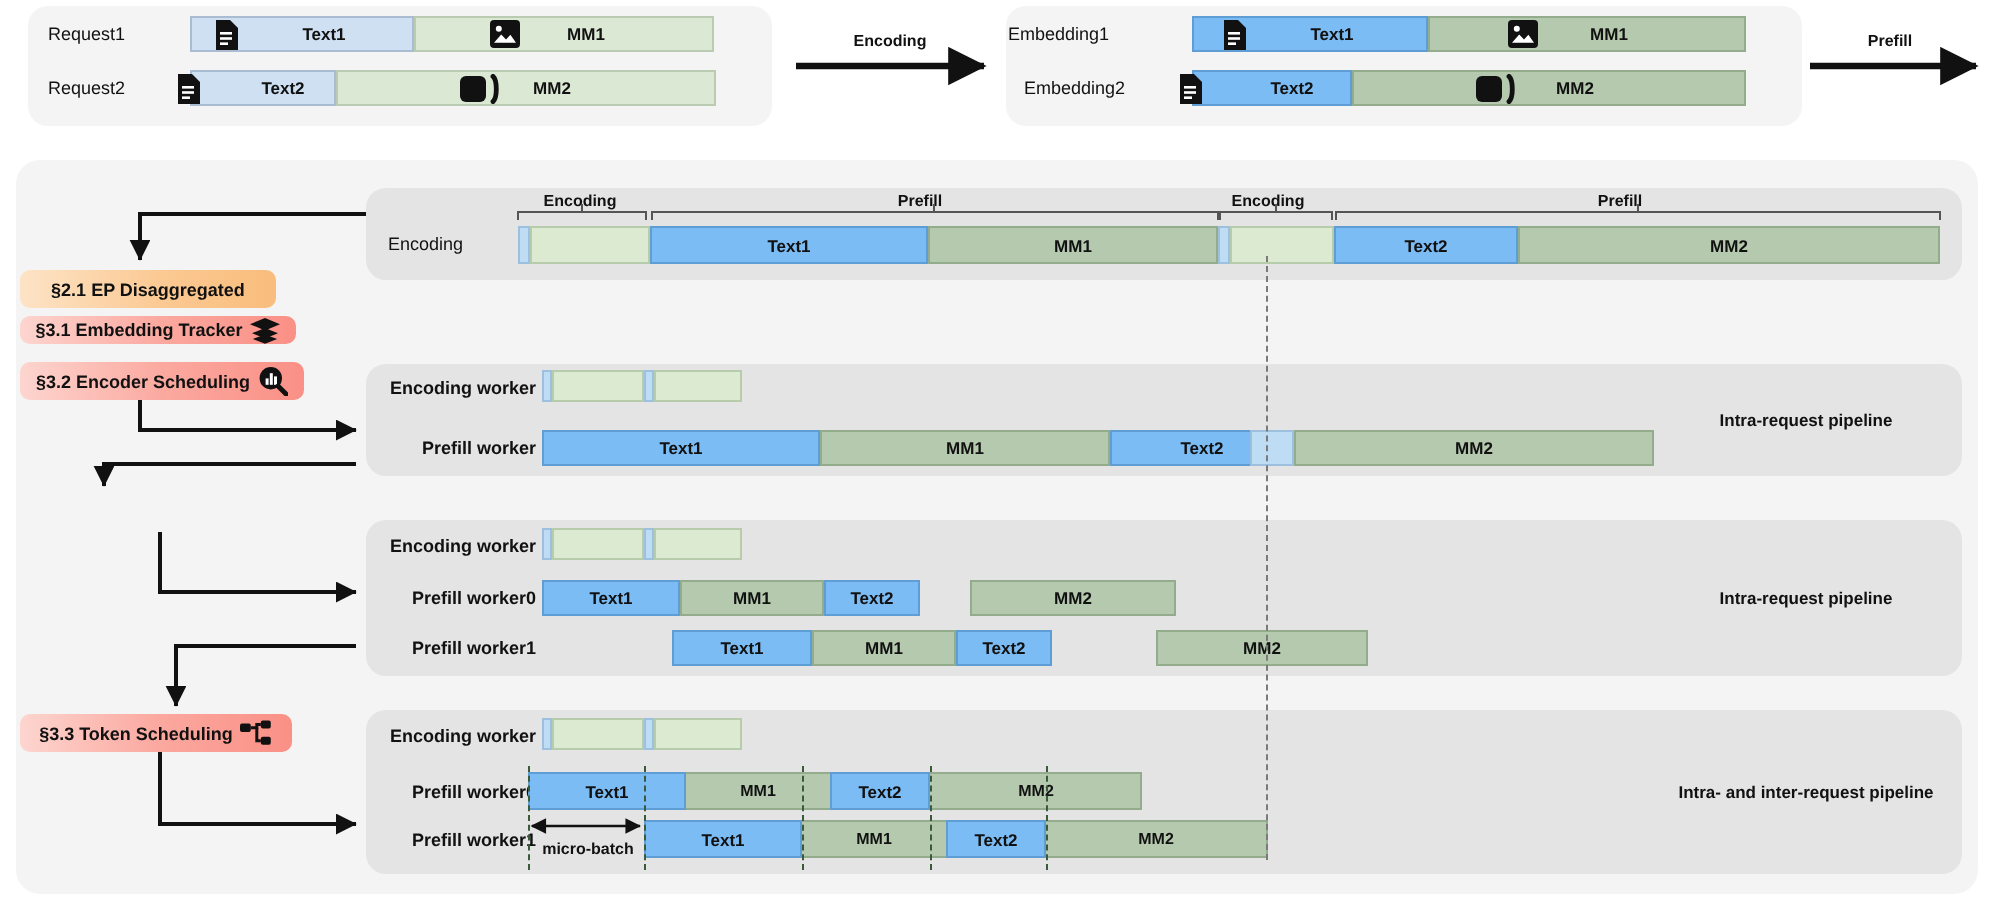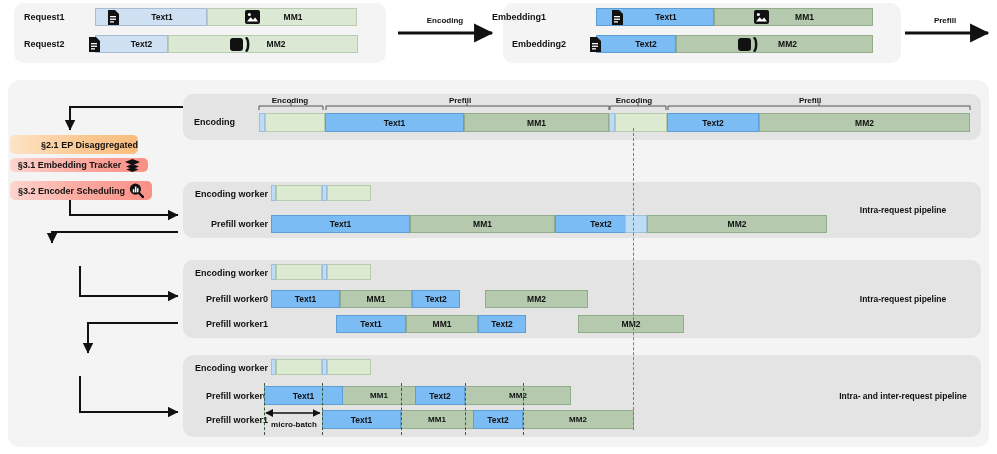--- a/index.html
+++ b/index.html
@@ -29,21 +29,21 @@
   .panel-outer{
     position:absolute;
     background:#f4f4f4;
     border-radius:12px;
   }
 
   
   .lbl{
     position:absolute;
     font-size:9px;
-    font-weight:bold;
+    font-weight:normal;
     color:#111;
     white-space:nowrap;
     line-height:1;
   }
   .lbl-r{
     position:absolute;
     font-size:9px;
     font-weight:bold;
     color:#111;
     white-space:nowrap;
@@ -106,21 +106,20 @@
     align-items:center;
     justify-content:center;
     gap:4px;
     font-size:9px;
     font-weight:bold;
     color:#111;
     white-space:nowrap;
   }
   .chip-orange{
     background:linear-gradient(90deg,#fde3c6 0%,#fbc993 55%,#f9bd7c 100%);
-    justify-content:flex-end;
   }
   .chip-red{
     background:linear-gradient(90deg,#fdd5cf 0%,#fba9a0 50%,#fa9086 100%);
   }
   .chip svg{display:block;}
 
   
   .vdot{
     position:absolute;
     width:0;
@@ -189,21 +188,21 @@
     <svg width="21" height="15" viewBox="0 0 21 15">
         <rect x="0" y="1" width="13" height="13" rx="3" fill="#111"></rect>
         <path d="M16.5 1.2c2.2 2 2.2 10.6 0 12.6" stroke="#111" stroke-width="2.4" fill="none" stroke-linecap="round"></path>
       </svg>
   </div>
 
   <div class="cap" style="left:405px;top:17px;width:80px;">Encoding</div>
 
   <div class="panel" style="left:503px;top:3px;width:398px;height:60px;"></div>
 
-  <div class="lbl" style="left:492px;top:13px;">Embedding1</div>
+  <div class="lbl" style="left:504px;top:13px;">Embedding1</div>
   <div class="bar b-blue" style="left:596px;top:8px;width:118px;height:18px;">
     <span style="margin-left:22px;">Text1</span>
   </div>
   <div class="bar-ic" style="left:608px;top:8px;width:18px;height:18px;">
     <svg width="13" height="15" viewBox="0 0 13 15">
         <path d="M1 0h7l4 4v11H1z" fill="#111"></path>
         <rect x="3" y="6" width="6" height="1.3" fill="#fff"></rect>
         <rect x="3" y="8.6" width="6" height="1.3" fill="#fff"></rect>
         <rect x="3" y="11.2" width="4" height="1.3" fill="#fff"></rect>
       </svg>
@@ -267,20 +266,32 @@
           <circle cx="6.4" cy="6.1" r="5.6" fill="#111"></circle>
           <rect x="3.8" y="6.2" width="1.5" height="3.2" fill="#fff"></rect>
           <rect x="5.9" y="3.6" width="1.5" height="5.8" fill="#fff"></rect>
           <rect x="8.0" y="5.2" width="1.5" height="4.2" fill="#fff"></rect>
           <path d="M10.0 10.0l4.2 4.2" stroke="#111" stroke-width="2.4" stroke-linecap="round"></path>
         </svg>
     </span>
   </div>
 
 
+  <div class="chip chip-red" style="left:10px;top:357px;width:136px;height:19px;">
+    <span>§3.3 Token Scheduling</span>
+    <span>
+      <svg width="16" height="14" viewBox="0 0 16 14">
+          <rect x="0" y="1.8" width="5.4" height="4.2" rx="1" fill="#111"></rect>
+          <rect x="10.4" y="0.2" width="5.0" height="4.0" rx="1" fill="#111"></rect>
+          <rect x="10.4" y="8.4" width="5.0" height="4.0" rx="1" fill="#111"></rect>
+          <path d="M5.4 3.9h3.0v-1.7h2" stroke="#111" stroke-width="1.5" fill="none"></path>
+          <path d="M8.4 3.9v6.5h2" stroke="#111" stroke-width="1.5" fill="none"></path>
+        </svg>
+    </span>
+  </div>
 
   <div class="panel-grey" style="left:183px;top:94px;width:798px;height:46px;"></div>
 
   <div class="lbl" style="left:194px;top:118px;">Encoding</div>
 
   <div class="cap" style="left:250px;top:97px;width:80px;">Encoding</div>
   <div class="cap" style="left:420px;top:97px;width:80px;">Prefill</div>
   <div class="cap" style="left:594px;top:97px;width:80px;">Encoding</div>
   <div class="cap" style="left:770px;top:97px;width:80px;">Prefill</div>
 

